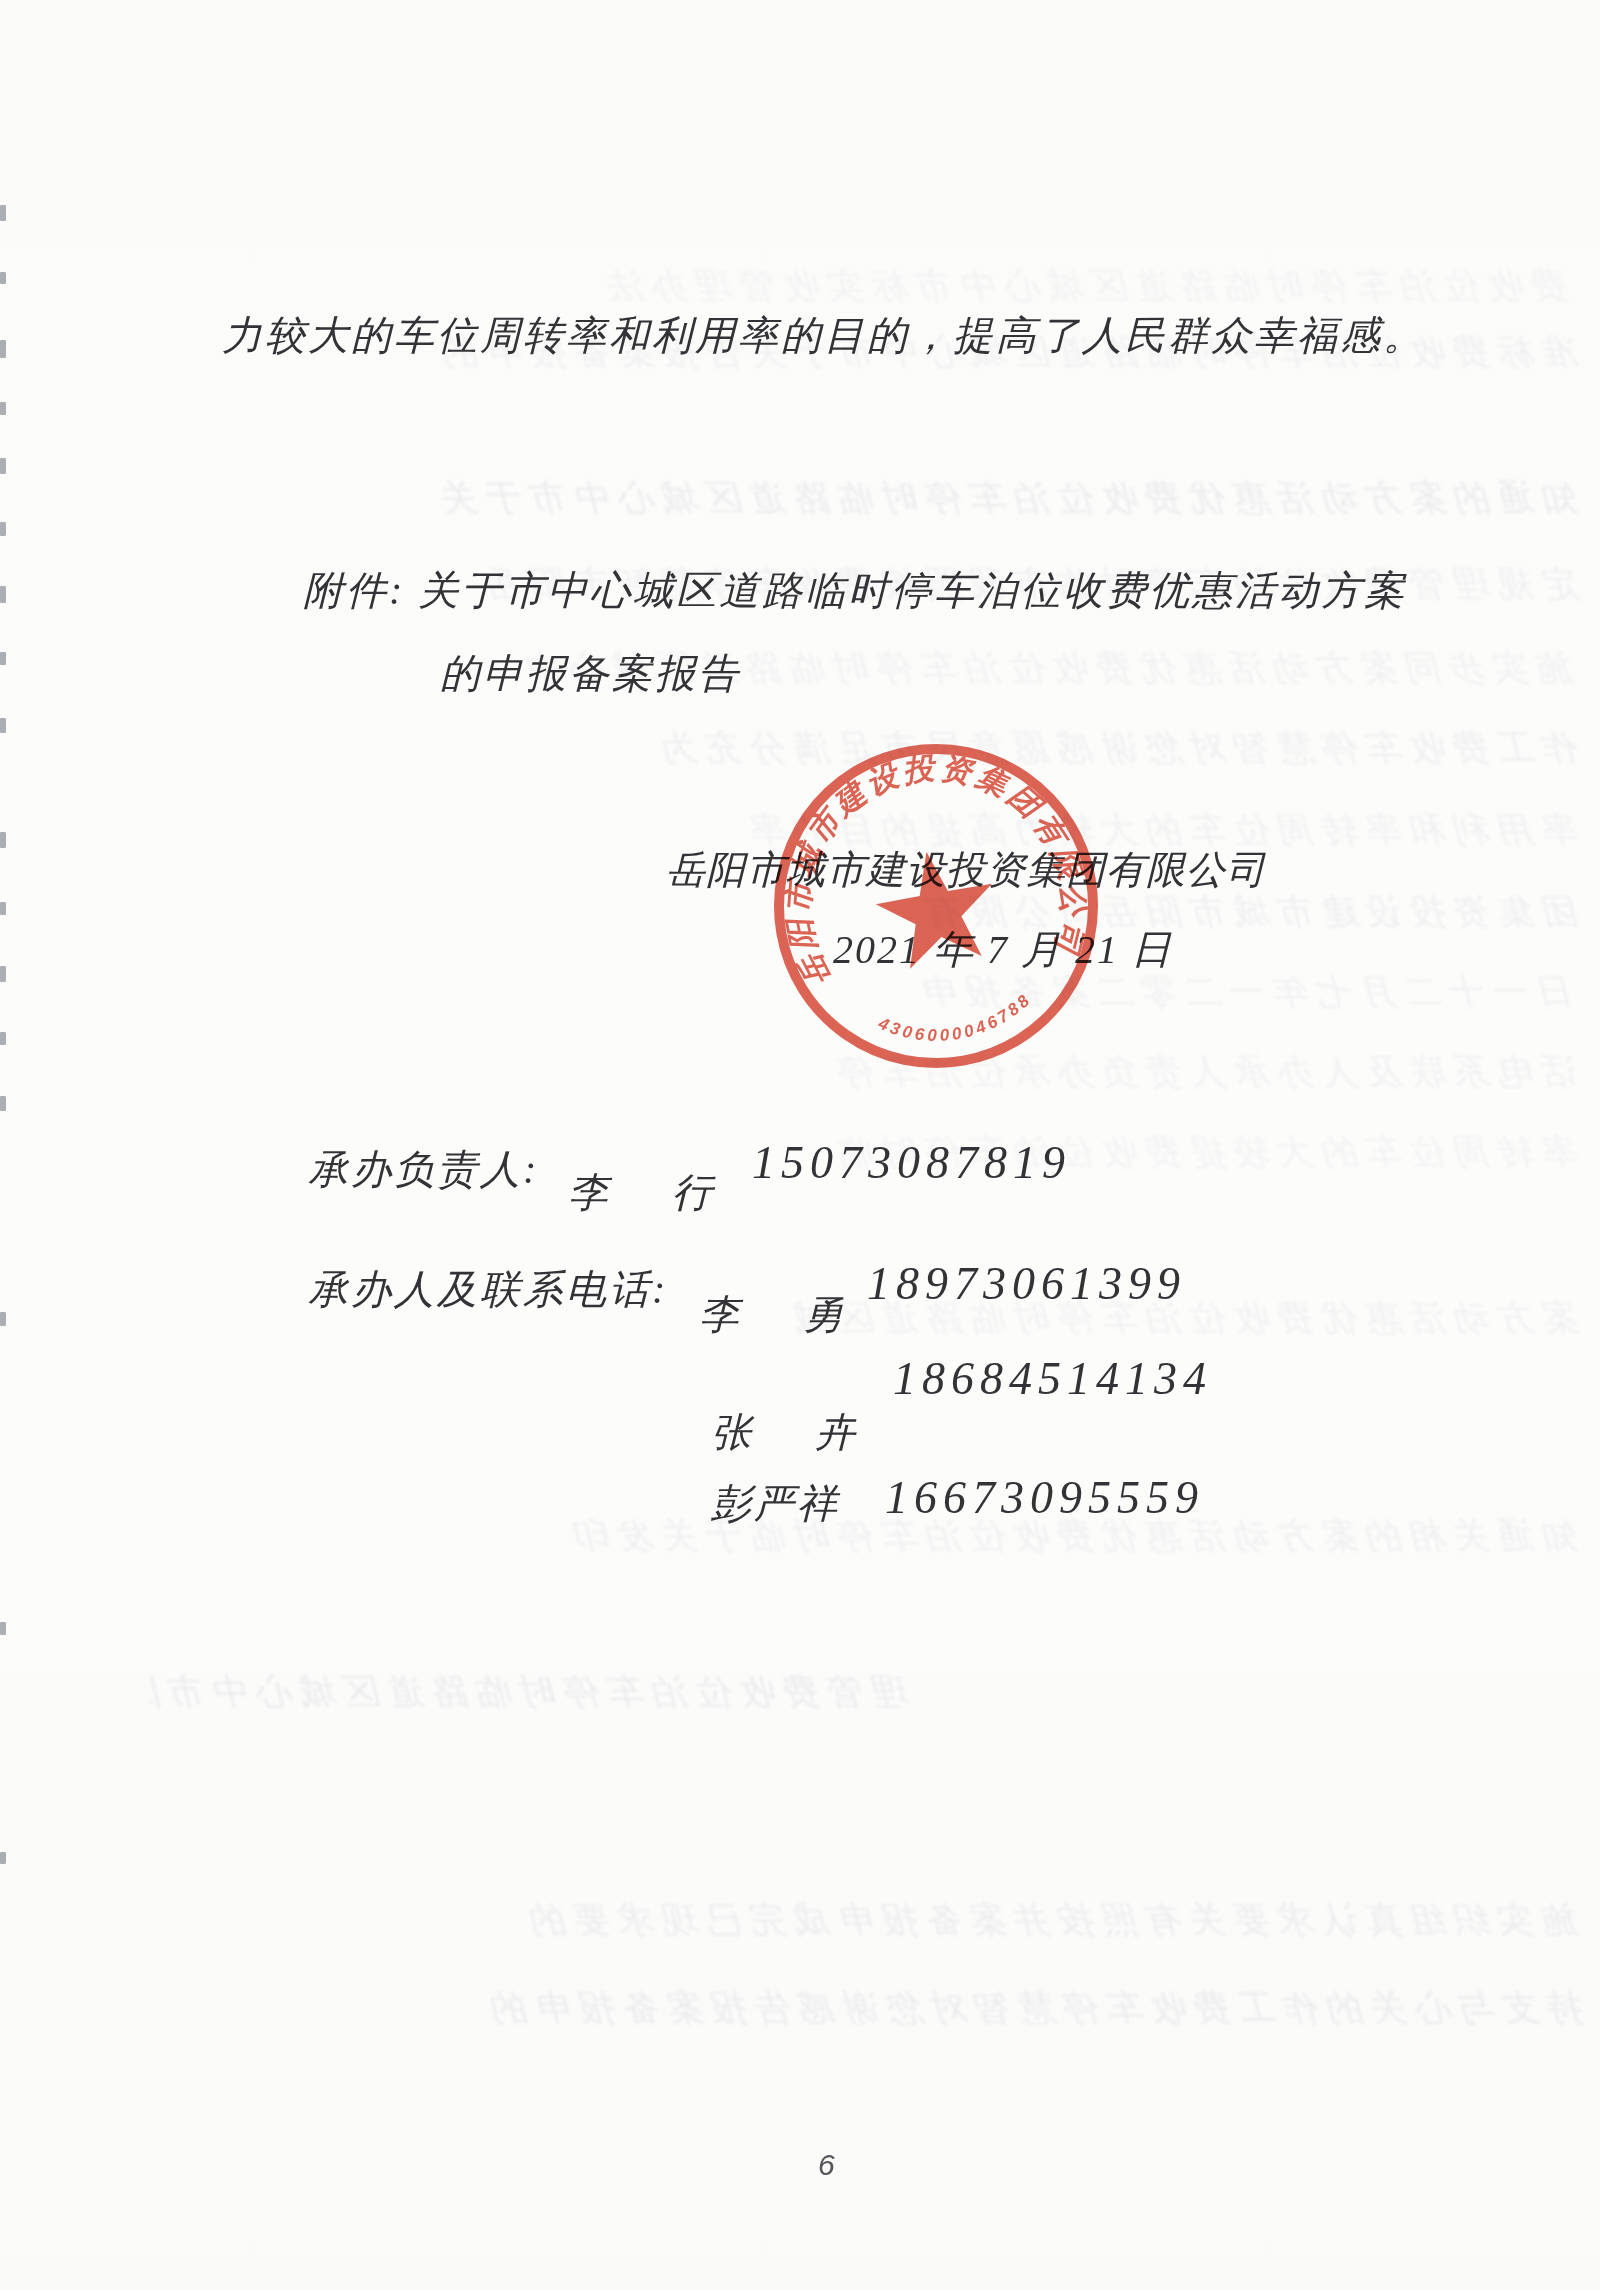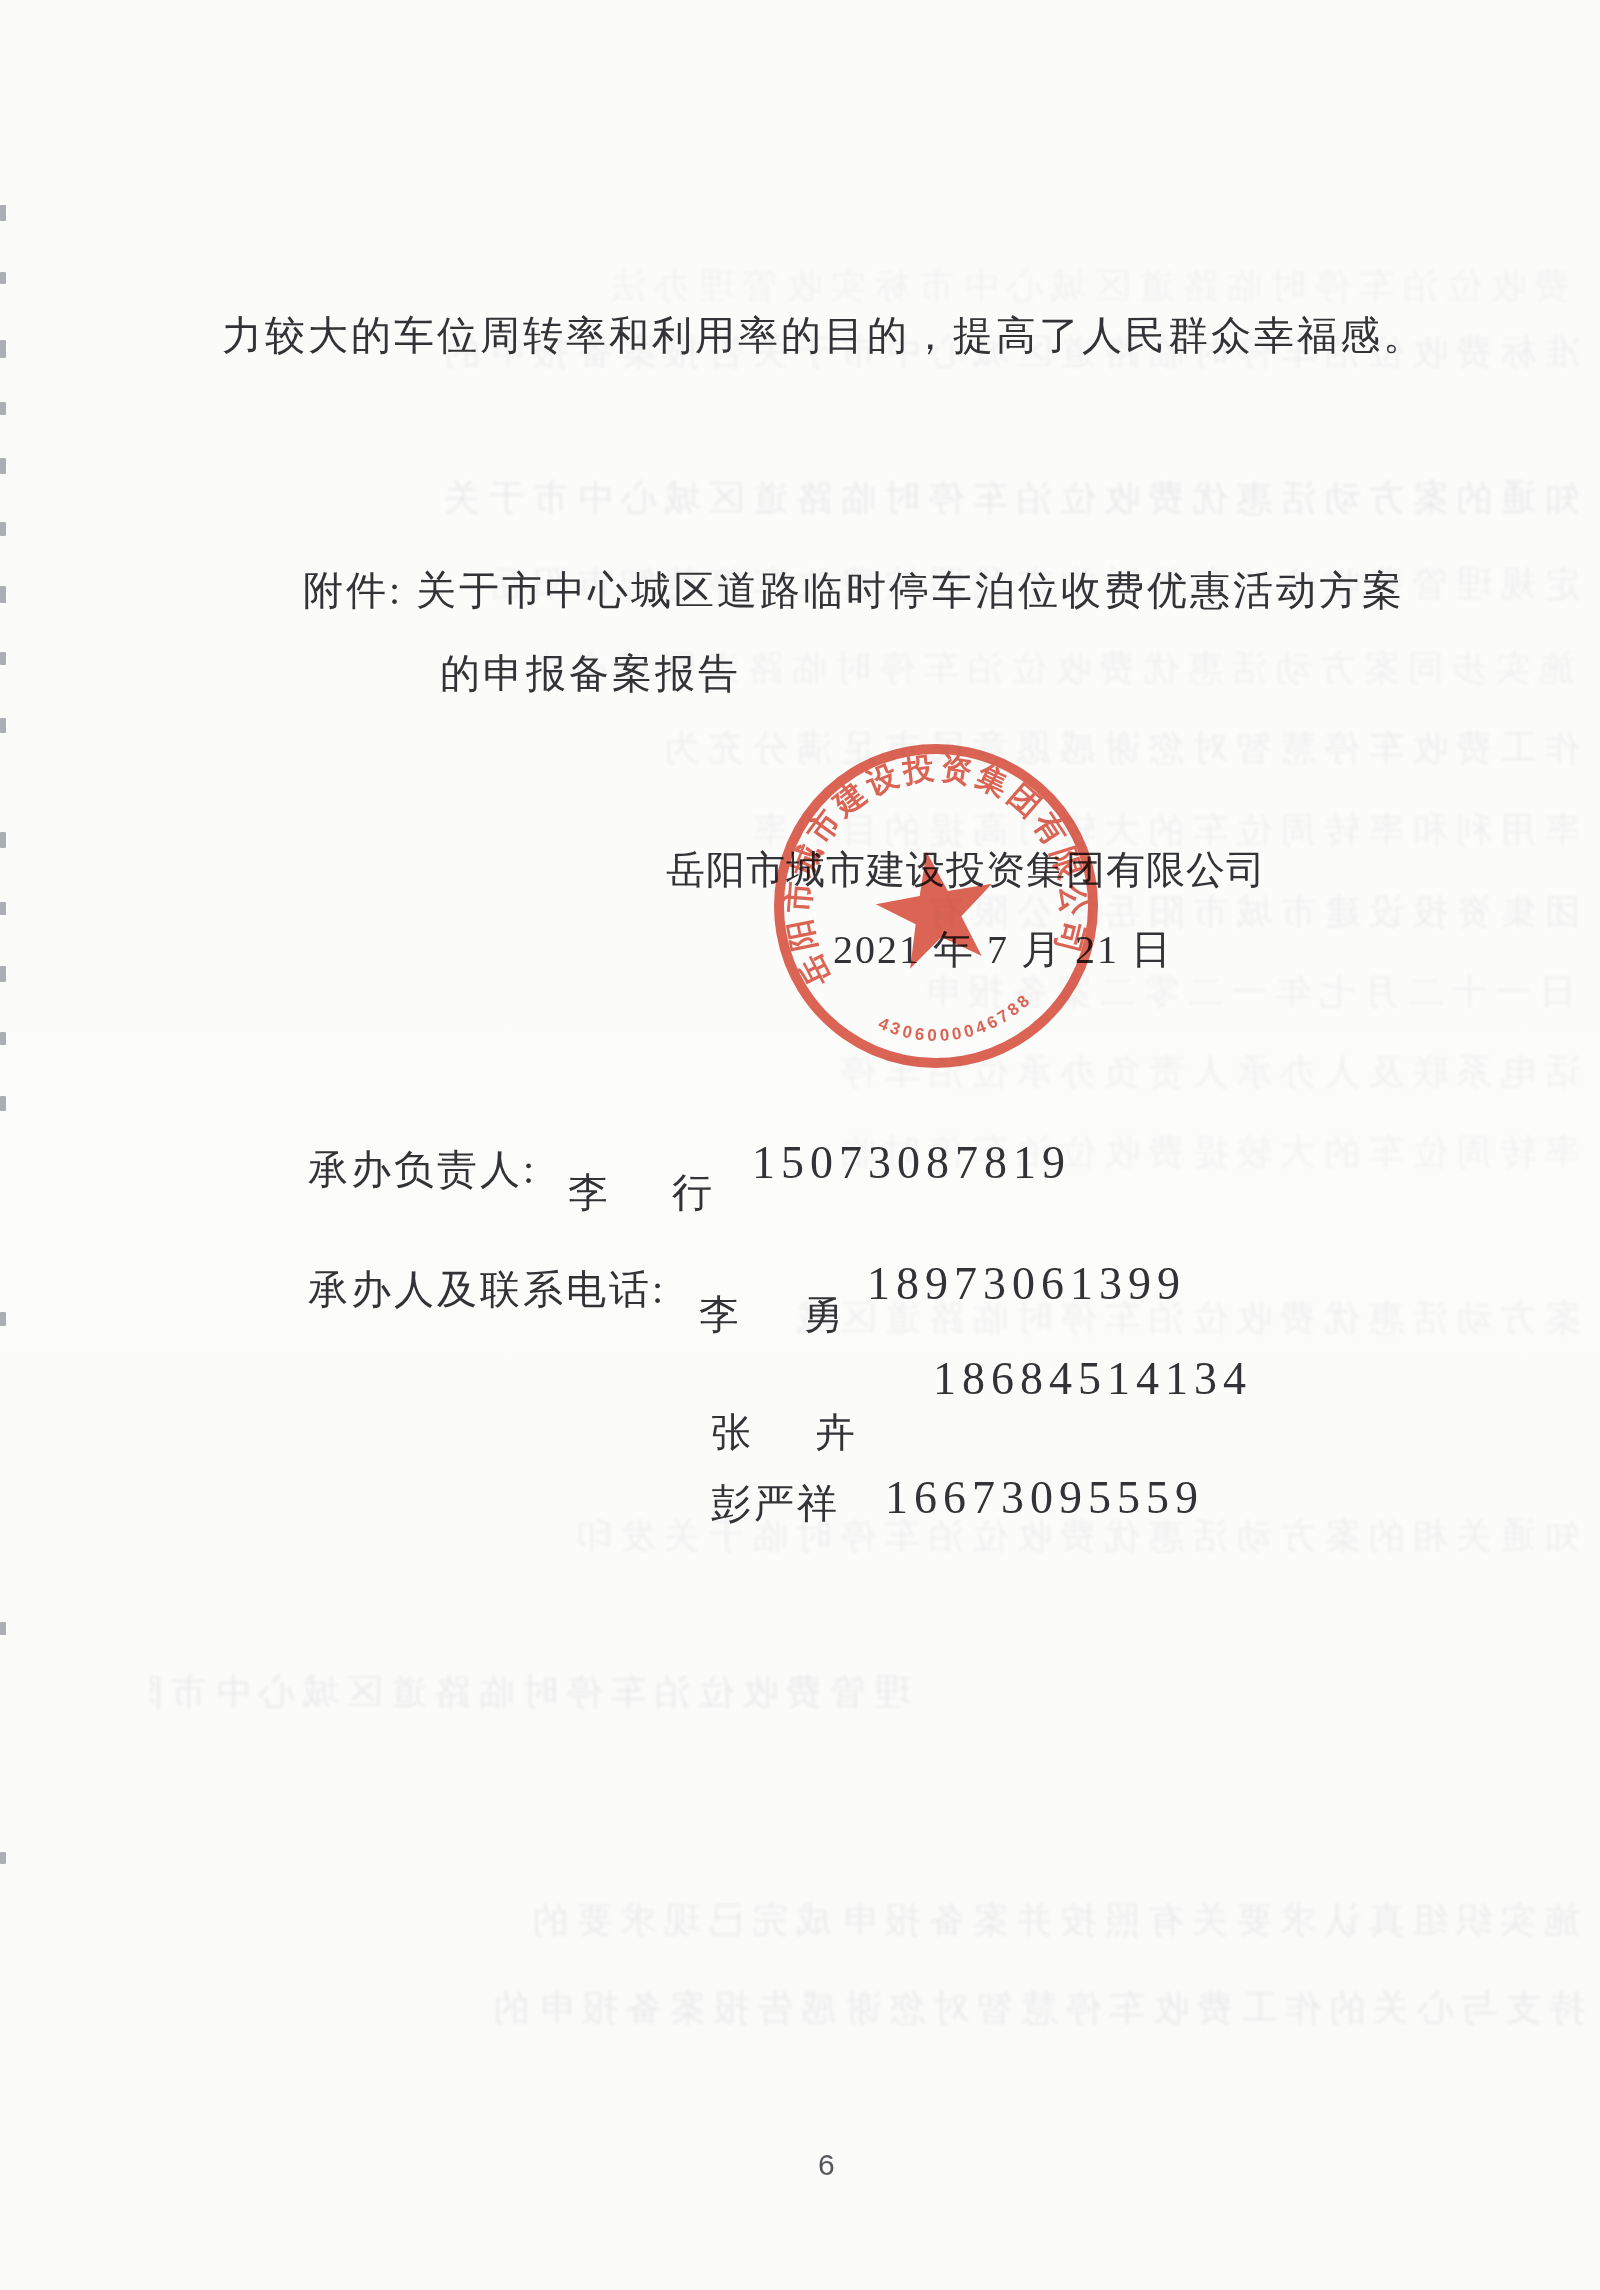--- a/index.html
+++ b/index.html
@@ -1,20 +1,20 @@
 <!DOCTYPE html>
 <html><head>
 <meta charset="utf-8">
 <style>
   html,body{margin:0;padding:0;background:#e8e8e8;}
   .page{
     position:relative;width:1600px;height:2290px;margin:0 auto;
     background:linear-gradient(180deg,#fbfbfa 0%,#fcfcfb 55%,#fafaf9 100%);
     font-family:"Liberation Serif","DejaVu Serif",serif;
-    color:#2e2d30;overflow:hidden;
+    color:#2e2d30;overflow:hidden;font-style:italic;
   }
   .line{position:absolute;font-size:40px;letter-spacing:3px;white-space:pre;color:#333236;}
   .ghost{
     position:absolute;font-size:36px;letter-spacing:8px;color:#5f6470;
     transform:scaleX(-1);filter:blur(1.7px);white-space:pre;overflow:hidden;
   }
   .contact-label,.contact-name{position:absolute;font-size:40px;letter-spacing:3px;white-space:pre;color:#333236;}
   .contact-name{letter-spacing:12px;text-align:center;}
   .phone{position:absolute;font-size:46px;letter-spacing:6px;color:#333236;font-family:"Liberation Serif","DejaVu Serif",serif;}
   .pagenum{position:absolute;left:818px;top:2148px;font-size:30px;color:#55565c;font-family:"Liberation Sans","DejaVu Sans",sans-serif;}
@@ -71,21 +71,21 @@
     <span class="contact-name" style="left:568px;top:1165px;">李　行</span>
     <span class="phone" style="left:752px;top:1136px;">15073087819</span>
   </div>
   <div>
     <span class="contact-label" style="left:308px;top:1262px;">承办人及联系电话: </span>
     <span class="contact-name" style="left:699px;top:1262px;margin-top:25px;">李　勇</span>
     <span class="phone" style="left:867px;top:1257px;">18973061399</span>
   </div>
   <div>
     <span class="contact-name" style="left:711px;top:1405px;">张　卉</span>
-    <span class="phone" style="left:933px;top:1352px;">18684514134</span>
+    <span class="phone" style="left:893px;top:1352px;">18684514134</span>
   </div>
   <div>
     <span class="contact-name" style="left:711px;top:1476px;letter-spacing:3px;">彭严祥</span>
     <span class="phone" style="left:885px;top:1471px;">16673095559</span>
   </div>
 
   <div class="pagenum">6</div>
 
   <div class="edge-mark" style="top:205px;height:16px;"></div>
   <div class="edge-mark" style="top:272px;height:12px;"></div>

